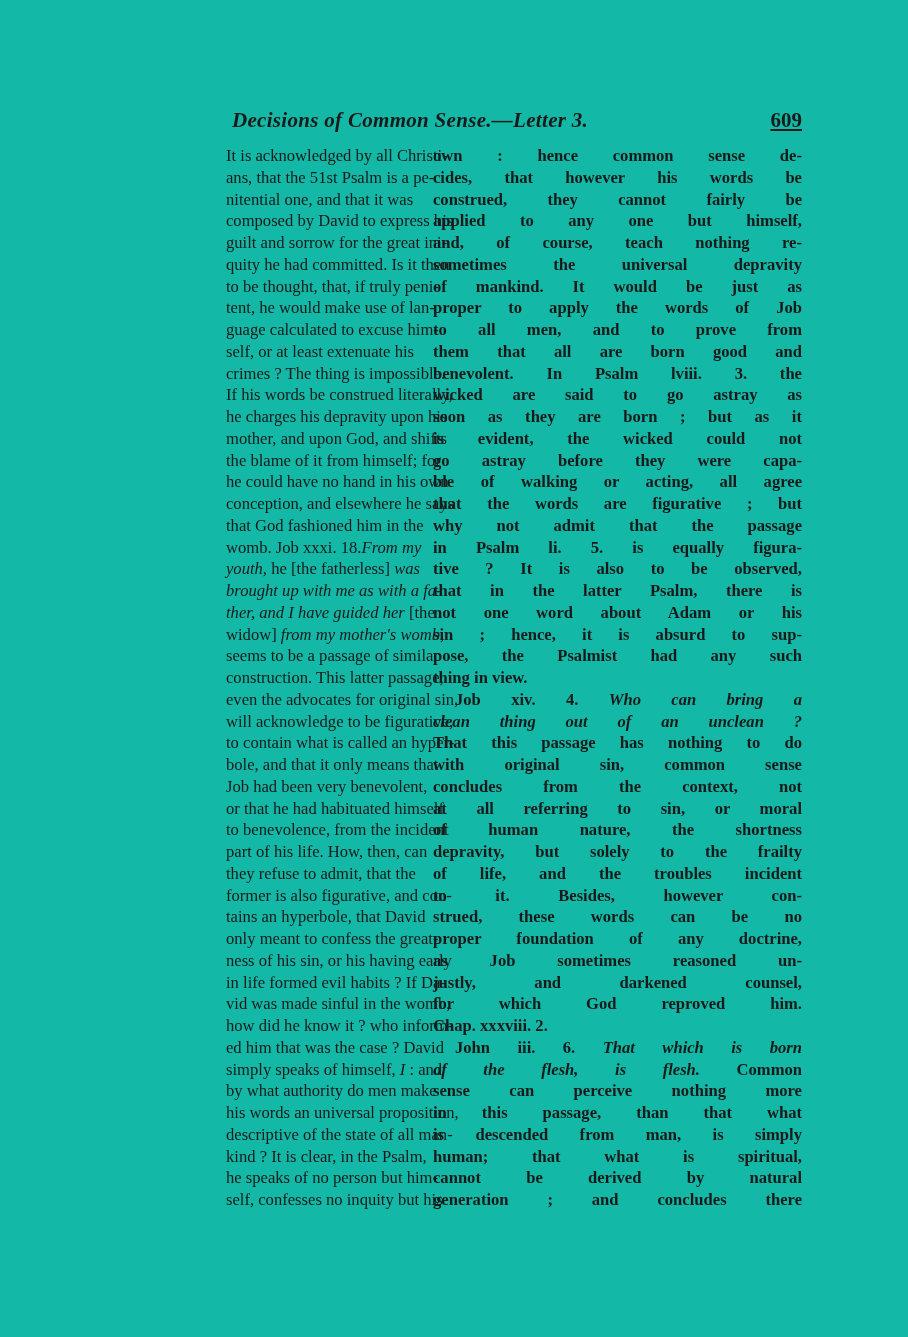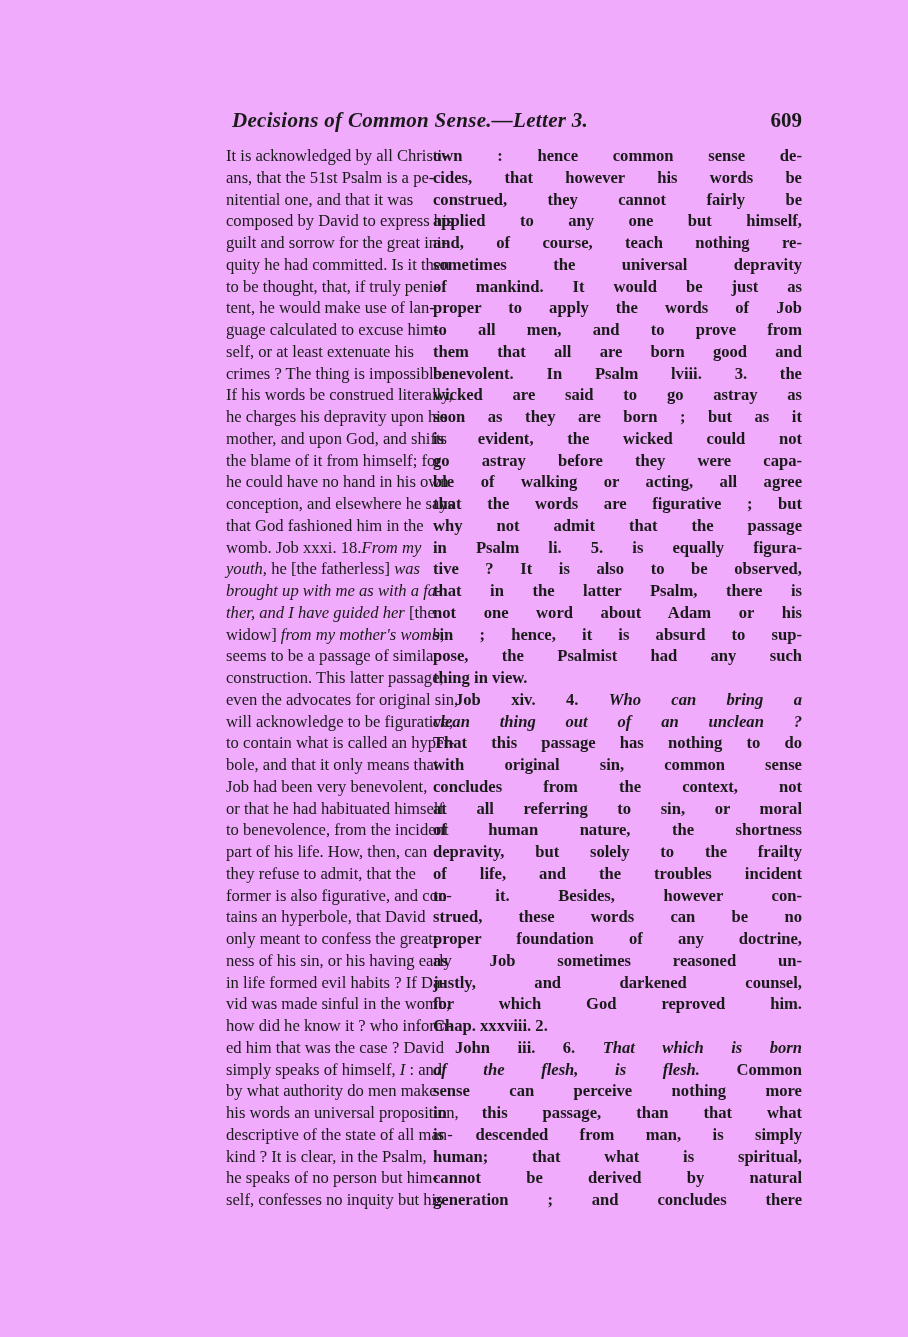--- a/index.html
+++ b/index.html
@@ -1,22 +1,22 @@
 <!DOCTYPE html>
 <html><head>
 <meta charset="utf-8">
 <style>
   html, body { margin:0; padding:0; background:#ffffff; }
   body { width:908px; height:1337px; position:relative; overflow:hidden;
          font-family:"Liberation Serif", "DejaVu Serif", serif; color:#1a1a1a; }
-  .page { position:absolute; left:0; top:0; width:908px; height:1337px; background:#f0abfc; }
+  .page { position:absolute; left:0; top:0; width:908px; height:1337px; background:#14b8a6; }
   .running-head { position:absolute; top:108px; left:232px; width:570px; height:30px; }
   .running-title { position:absolute; left:0; top:0; font-style:italic; font-weight:bold;
                    font-size:21px; letter-spacing:0.3px; }
-  .page-number { position:absolute; right:0; top:0; font-weight:bold; font-size:21px; }
+  .page-number { position:absolute; right:0; top:0; font-weight:bold; font-size:21px;text-decoration:underline; }
   .column { position:absolute; top:145px; width:184px; font-size:16.6px; line-height:21.75px; }
   .col-left { left:226px; }
   .col-right { left:433px; width:370px;font-weight:bold; }
   .line { display:block; white-space:nowrap; text-align:justify; text-align-last:justify; height:21.75px; }
   .col-left .line { width:181px; }
   .col-right .line { width:369px; }
   .line.last { text-align-last:left; }
   .line.indent { padding-left:22px; box-sizing:border-box; }
   i { font-style:italic; }
 </style>

